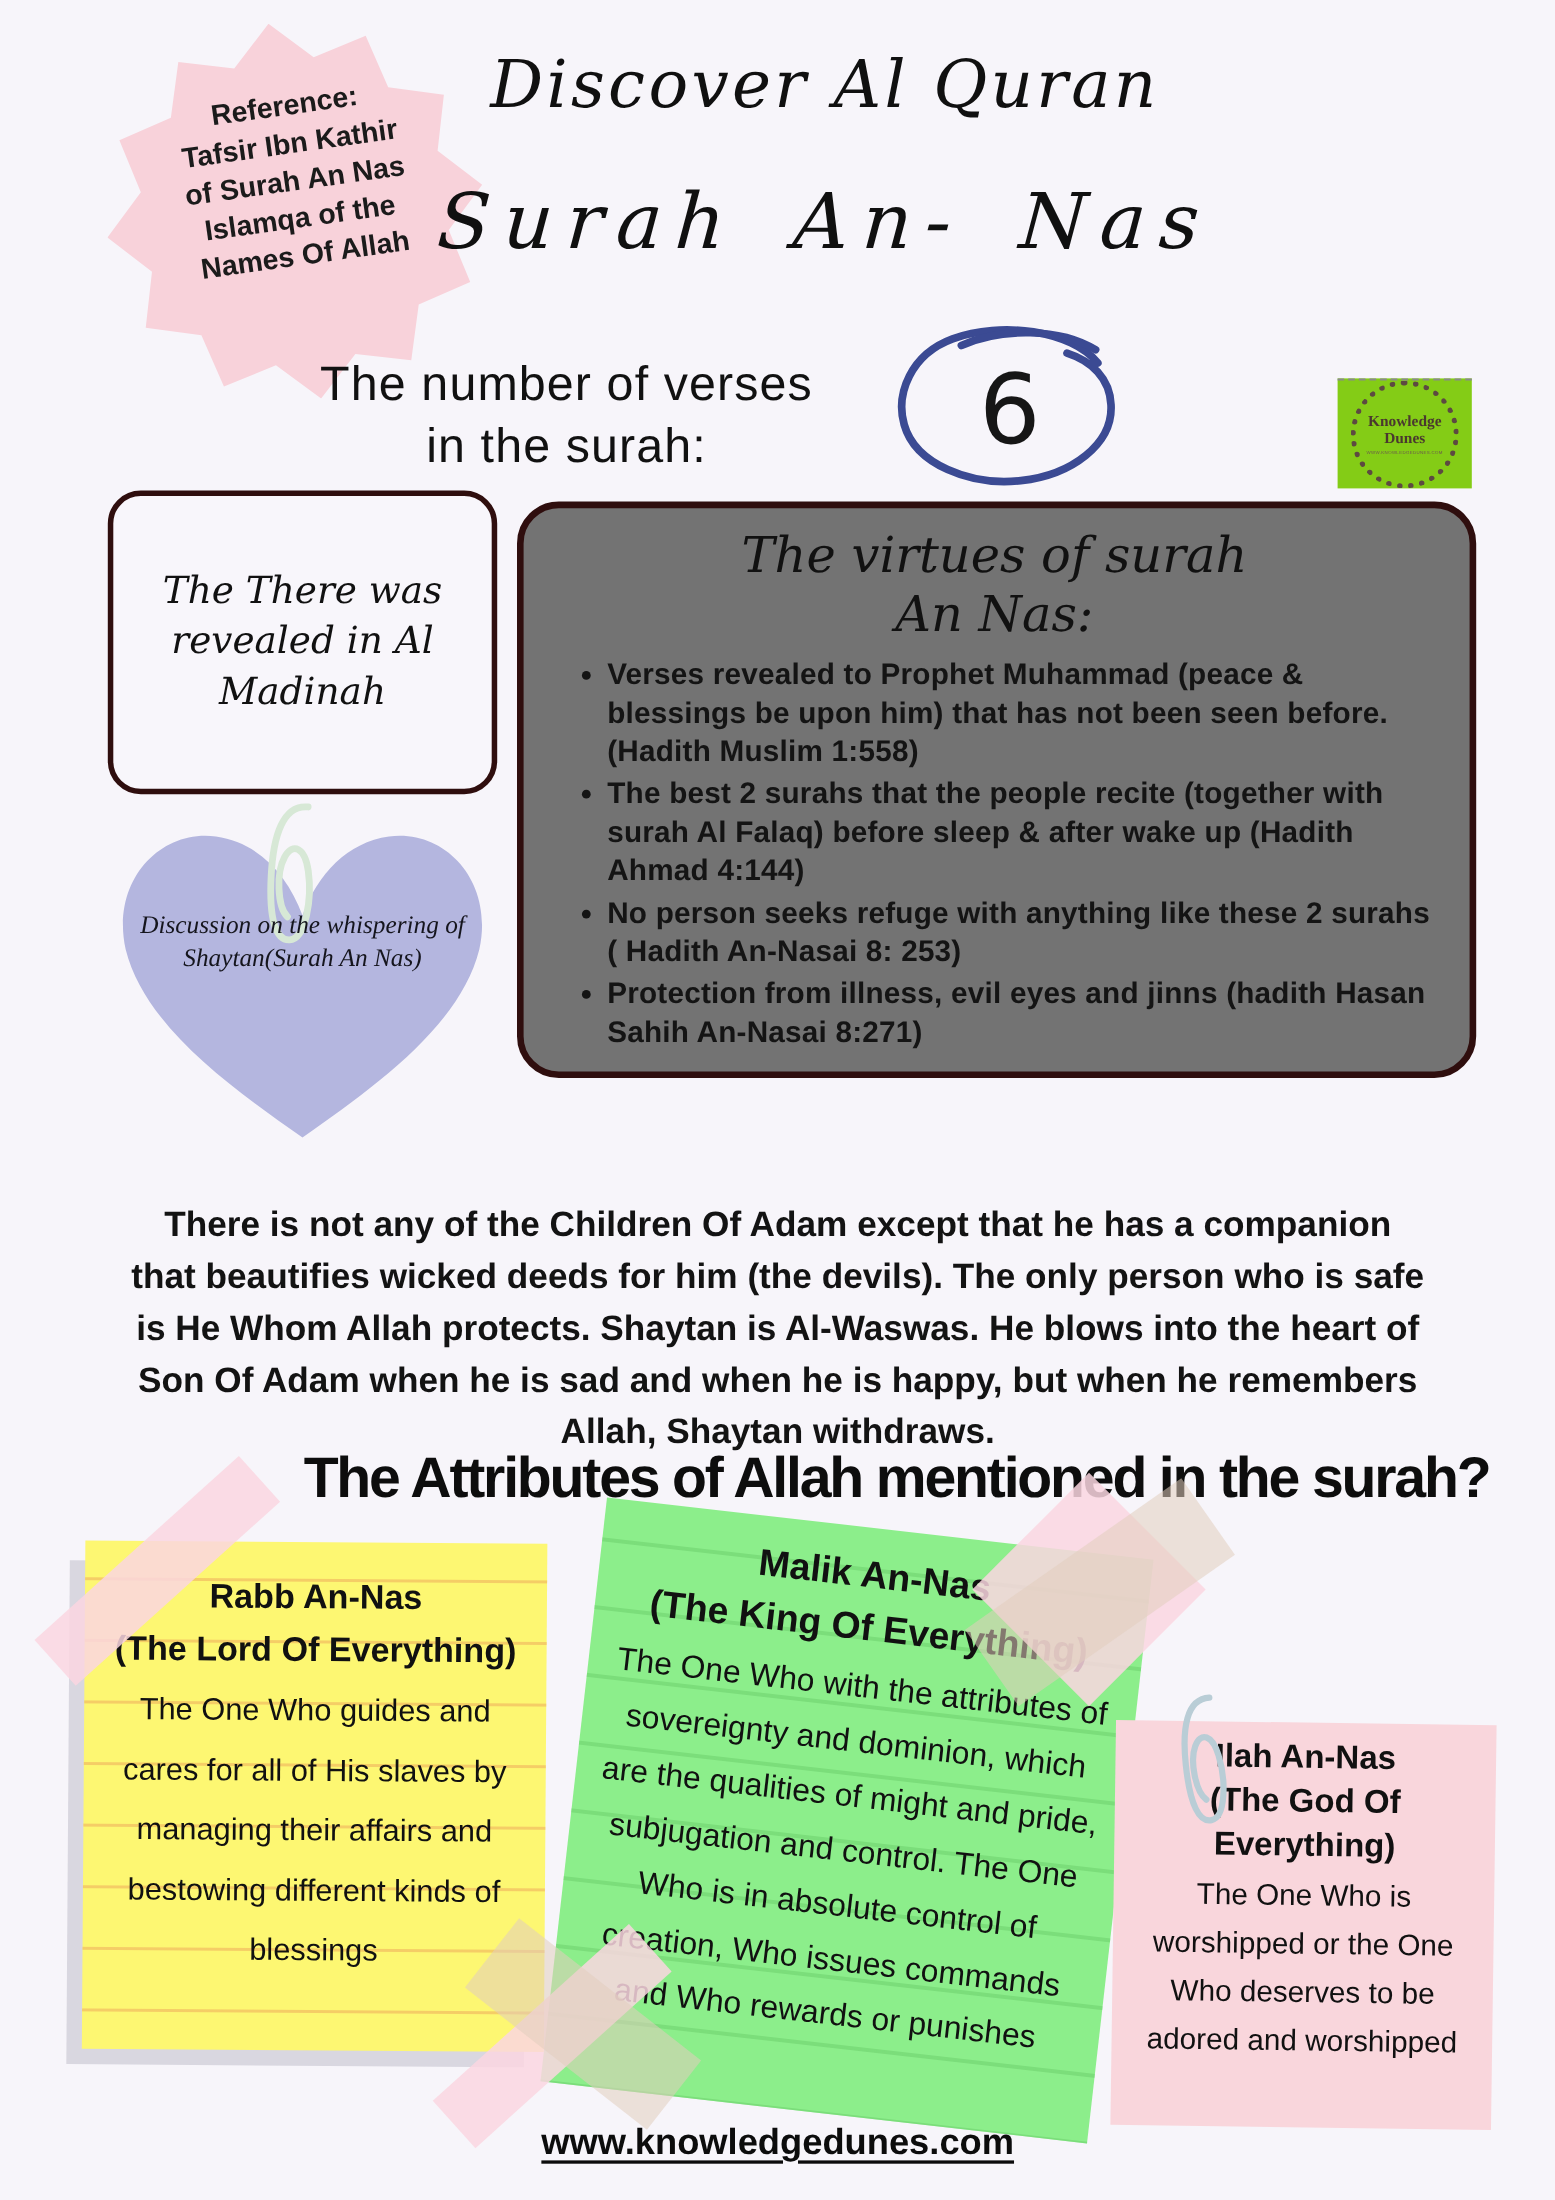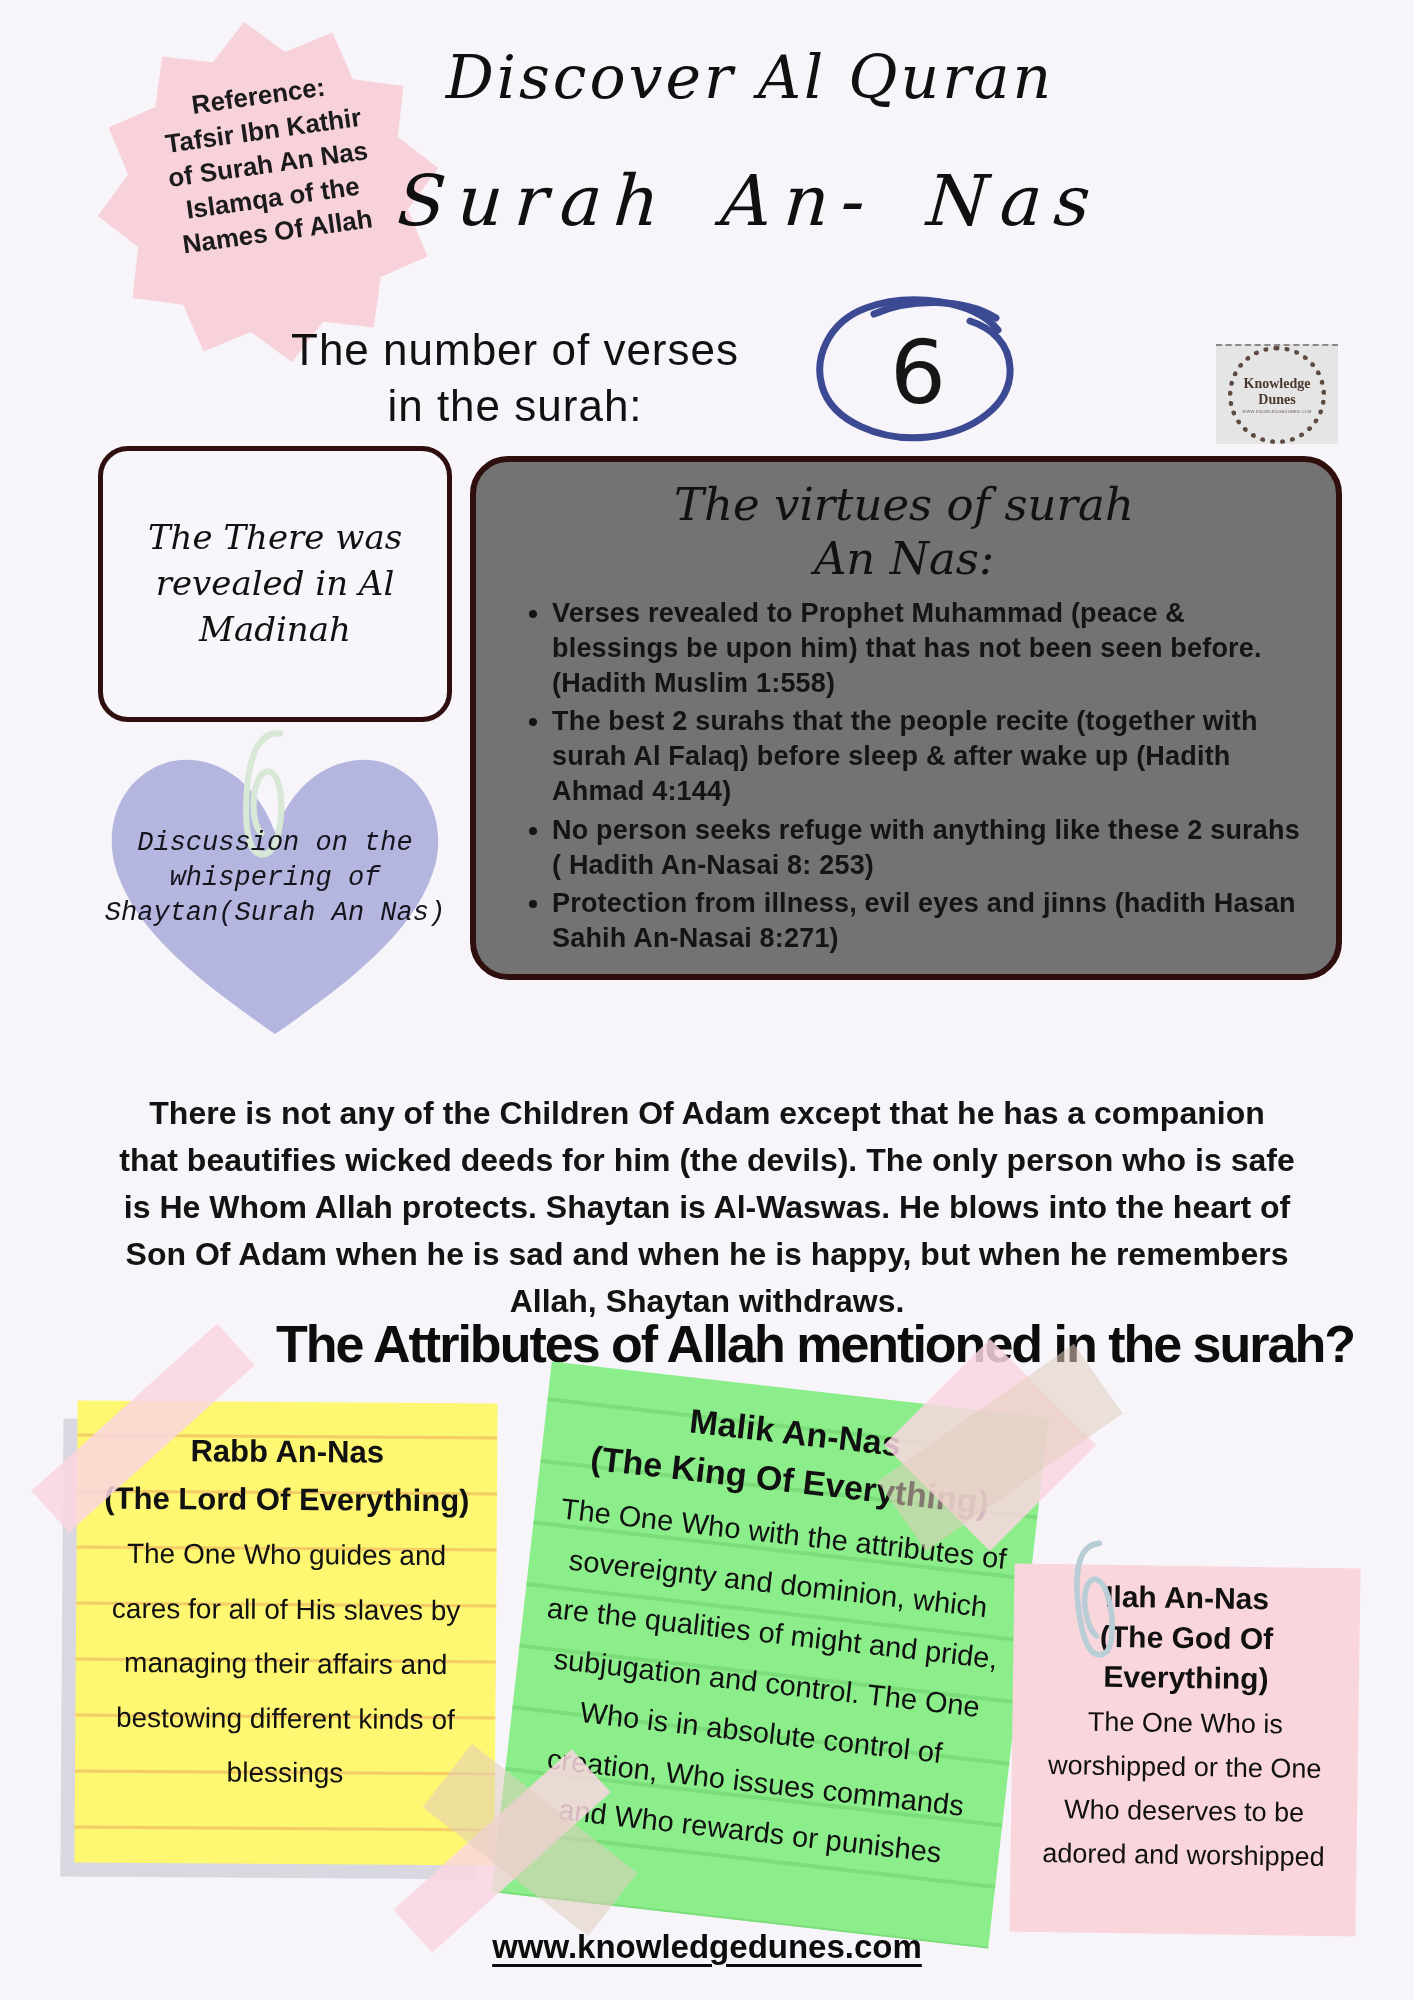--- a/index.html
+++ b/index.html
@@ -35,21 +35,21 @@
     left:190px; top:322px; width:650px;
     font-size:44px; font-weight:400; line-height:1.28; letter-spacing:1px;
   }
   .circle6{left:812px; top:290px; width:212px; height:158px;}
   .circle6 svg{position:absolute; inset:0;}
   .circle6 .num{
     position:absolute; inset:0; display:flex; align-items:center; justify-content:center;
     font-family:"DejaVu Sans", sans-serif; font-size:88px; color:#161616; padding-top:6px;
   }
   .logo{
-    left:1216px; top:344px; width:122px; height:98px; background:#e5e5e5;
+    left:1216px; top:344px; width:122px; height:98px; background:#84cc16;
     border-top:2px dashed #8a8a8a; display:flex; align-items:center; justify-content:center;
   }
   .logo-ring{
     width:88px; height:88px; border-radius:50%;
     border:5px dotted #5d4a41; display:flex; flex-direction:column;
     align-items:center; justify-content:center;
   }
   .logo-name{font-family:"Liberation Serif", serif; font-weight:700; font-size:14px; line-height:1.1; color:#4a382f; text-align:center;}
   .logo-url{font-size:4px; color:#6b564e; margin-top:2px; letter-spacing:.3px;}
 
@@ -74,22 +74,22 @@
   .virtues-list li{
     font-size:27px; font-weight:700; line-height:1.3; letter-spacing:.2px;
     margin-bottom:3px; color:#141414;margin-left:16px;
   }
 
   
   .heart{left:104px; top:740px; width:342px; height:298px;}
   .heart svg.shape{position:absolute; inset:0;}
   .heart-text{
     position:absolute; inset:0; padding-top:86px; box-sizing:border-box;
-    font-family:Liberation Mono, monospace; font-style:italic;
-    font-size:27px; line-height:1.3; text-align:center; color:#15151d;
+    font-family:Liberation Serif, serif; font-style:italic;
+    font-size:23px; line-height:1.3; text-align:center; color:#15151d;
   }
   .clip{pointer-events:none;}
 
   
   .tafsir{
     left:117px; top:1090px; width:1180px;
     font-size:32px; font-weight:700; line-height:1.47; text-align:center; color:#131313;
   }
   .attr-heading{
     left:60px; top:1314px; width:1294px;

